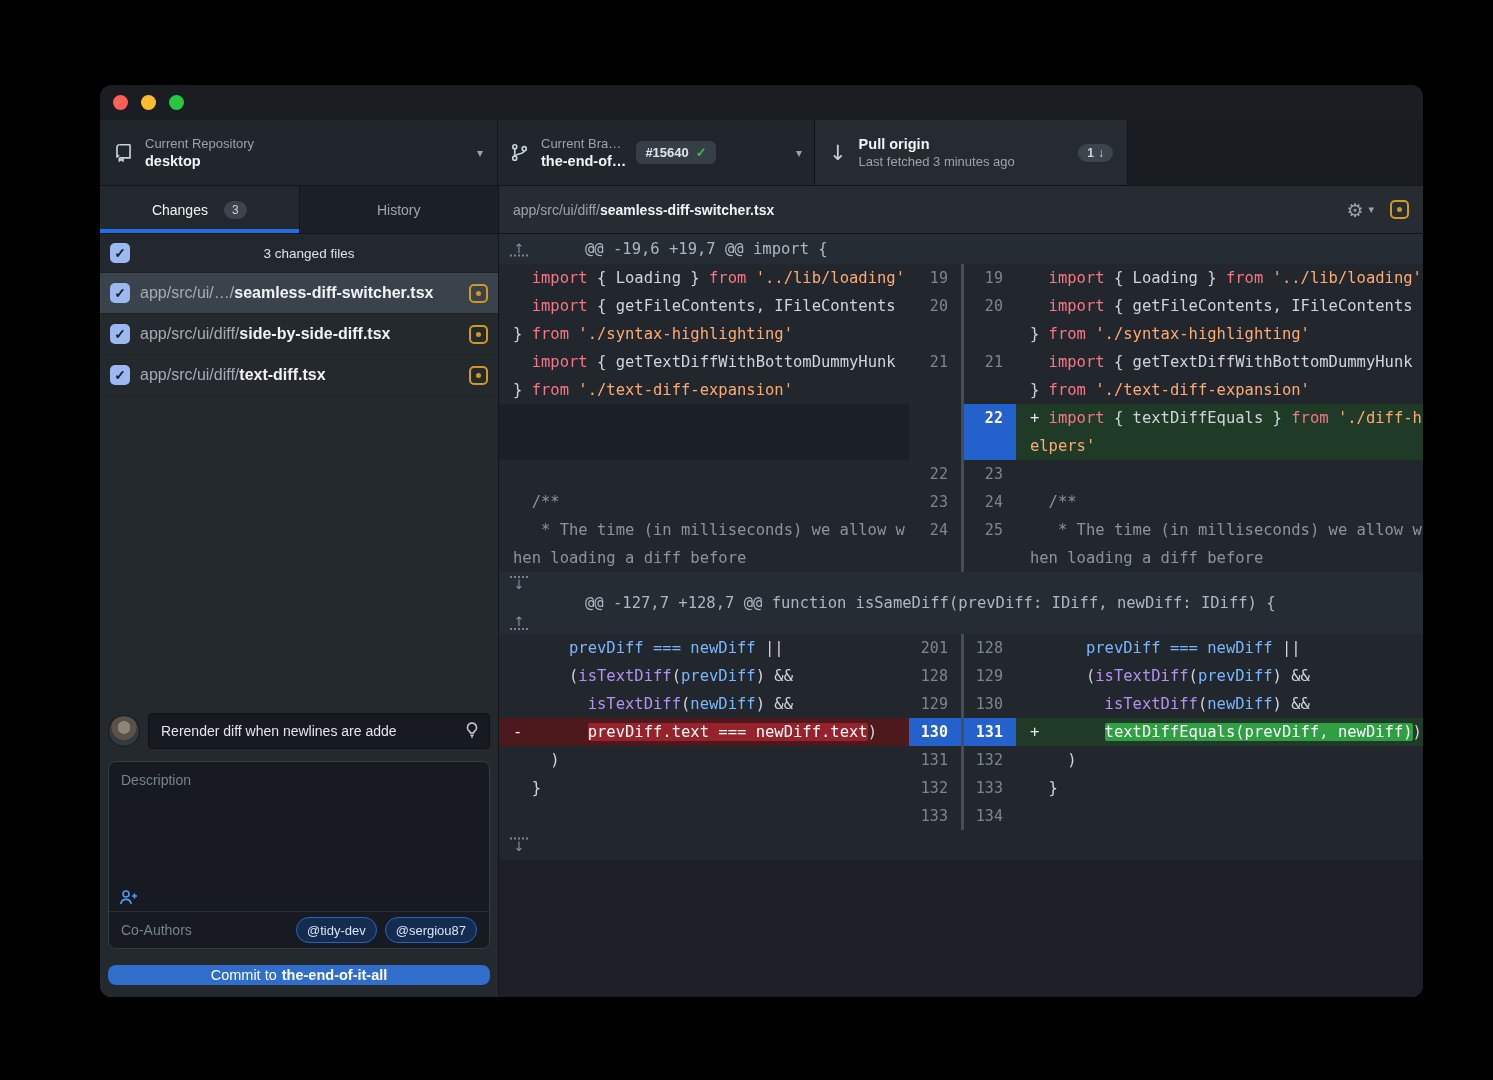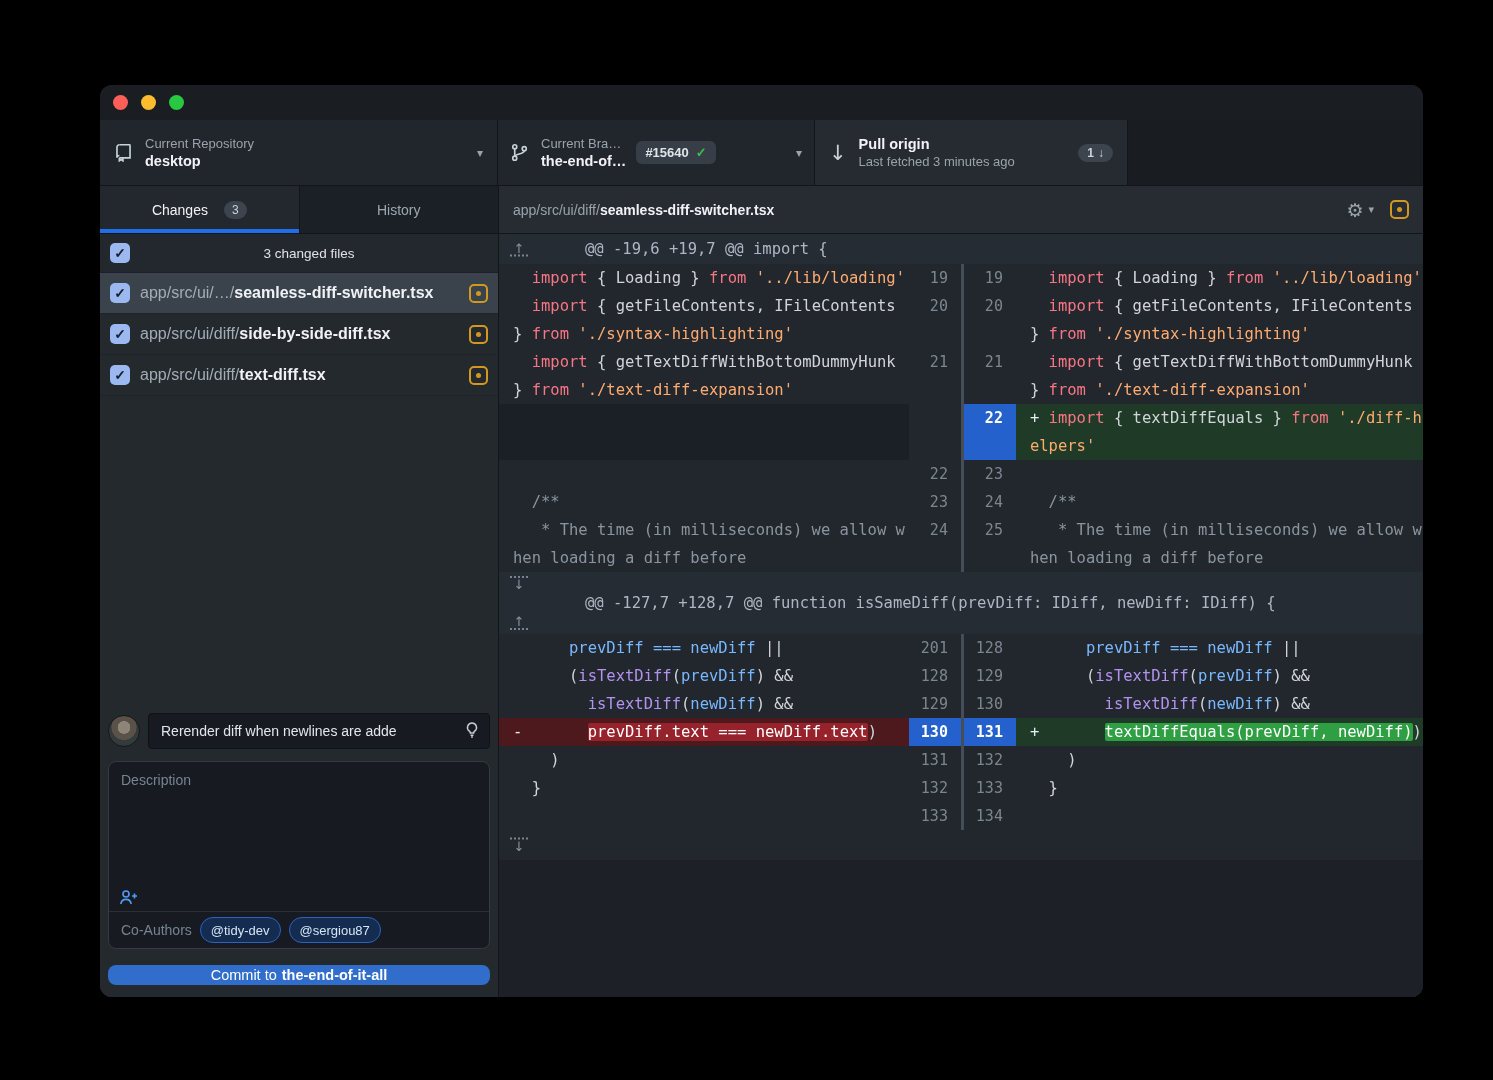--- a/index.html
+++ b/index.html
@@ -65,21 +65,21 @@
   .summary-input{width:100%;box-sizing:border-box;height:36px;background:#171b21;border:1px solid #0f1317;border-radius:4px;
                  color:#e2e7ec;font-size:14px;padding:0 34px 0 12px;outline:none;font-family:"Liberation Sans",sans-serif;}
   .bulb{position:absolute;right:9px;top:8px;}
   .desc-box{margin-top:12px;background:#171b21;border:1px solid #343b44;border-radius:8px;height:186px;
             display:flex;flex-direction:column;position:relative;}
   .desc-input{flex:1;background:transparent;border:none;resize:none;outline:none;color:#e2e7ec;font-size:14px;
               padding:10px 12px;font-family:"Liberation Sans",sans-serif;}
   .desc-input::placeholder{color:#768390;}
   .summary-input::placeholder{color:#768390;}
   .addperson{position:absolute;left:10px;bottom:42px;cursor:pointer;}
-  .coauthor-row{height:36px;border-top:1px solid #2a3038;display:flex;align-items:center;gap:8px;padding:0 12px;flex:none;}
+  .coauthor-row{height:36px;border-top:1px solid #2a3038;display:flex;align-items:center;gap:8px;padding:0 12px;flex:none;justify-content:space-between;}
   .coauthor-label{font-size:14px;color:#768390;}
   .pill{height:24px;display:flex;align-items:center;padding:0 10px;background:#132c50;border:1px solid #2c62c4;
         border-radius:13px;color:#d7e4f5;font-size:13px;cursor:pointer;}
   .commit-btn{margin-top:16px;height:20px;border:none;border-radius:8px;background:#316dca;color:#fff;font-size:14.5px;
               display:flex;align-items:center;justify-content:center;gap:5px;cursor:pointer;font-family:"Liberation Sans",sans-serif;}
   .commit-btn b{font-weight:700;}
   
   .main{flex:1;min-width:0;display:flex;flex-direction:column;background:#14532d;}
   .diff-header{height:47px;flex:none;background:#272c33;border-bottom:1px solid #121519;display:flex;align-items:center;padding:0 14px;}
   .diff-path{flex:1;font-size:14px;color:#9aa2ab;white-space:nowrap;overflow:hidden;}

